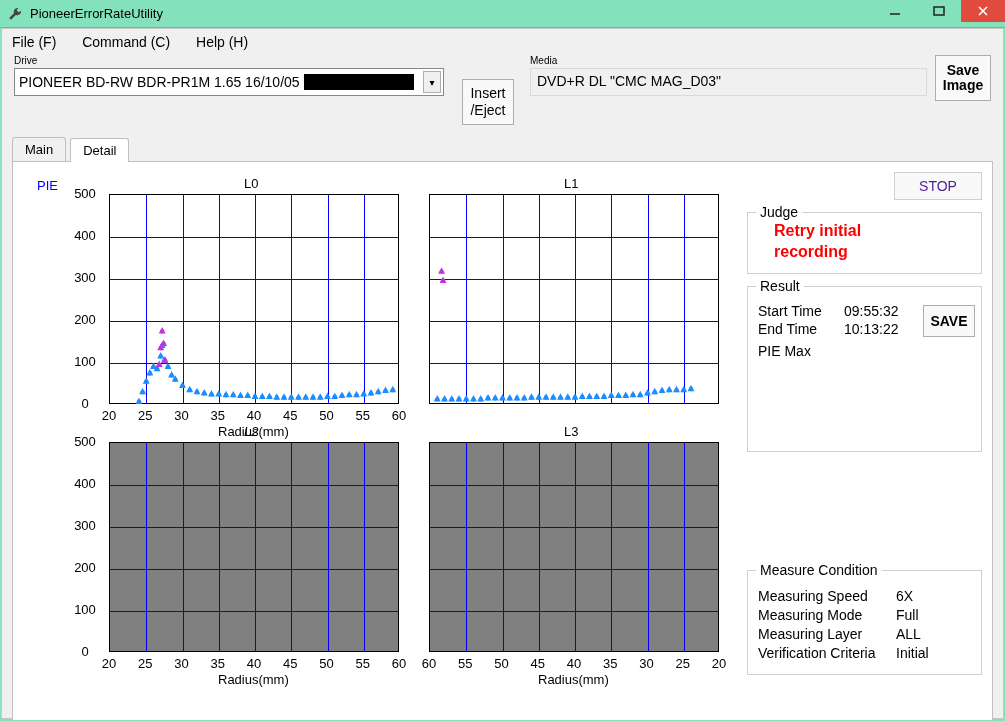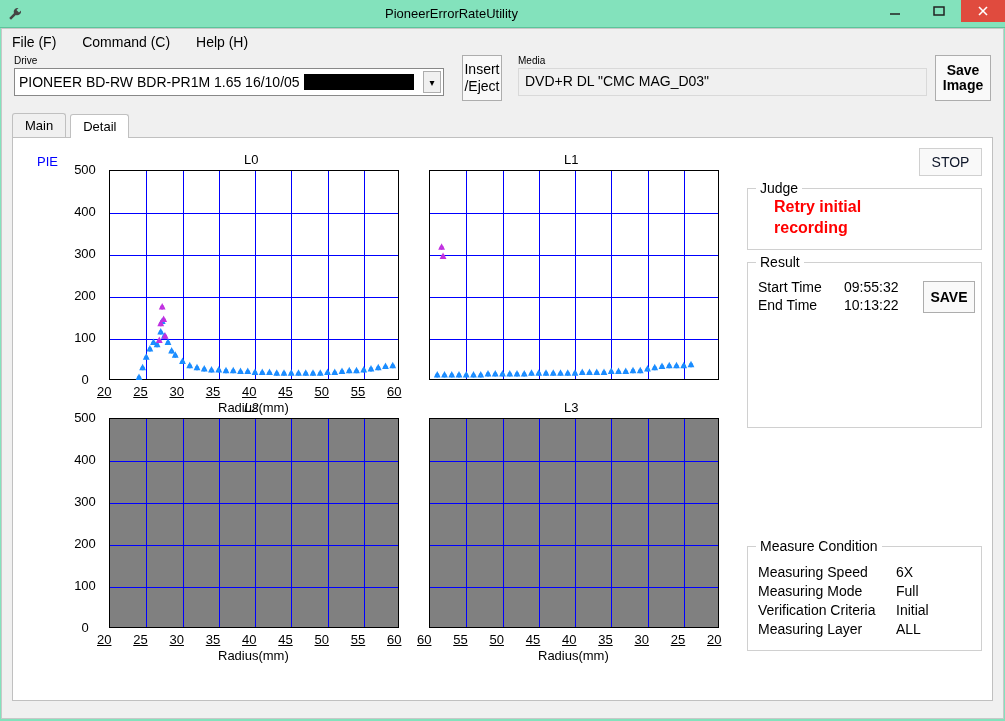--- a/index.html
+++ b/index.html
@@ -1,64 +1,64 @@
 <!DOCTYPE html>
 <html><head>
 <meta charset="utf-8">
 <style>
   * { box-sizing: border-box; }
   body { margin:0; font-family: Arial, sans-serif; font-size:13px; color:#000; background:#83e2bc; overflow:hidden;}
   .titlebar { height:28px; background:#83e2bc; display:flex; align-items:center; position:relative; border-bottom:1px solid #5bc49a;}
   .titlebar .wrench { width:18px; height:18px; margin:0 6px; display:flex; align-items:center; justify-content:center;}
-  .titlebar .title { flex:1; text-align:center; font-size:13px;}
+  .titlebar .title { flex:1; font-size:13px;}
   .winbtns { display:flex; height:100%;}
   .winbtn { width:44px; height:22px; margin-top:0; display:flex; align-items:center; justify-content:center; font-size:14px; }
   .winbtn.min, .winbtn.max { background:#83e2bc; }
   .winbtn.close { background:#e04b3e; color:#fff; font-weight:bold; font-size:15px;}
   .app { background:#f0f0f0; margin:0 1px 1px 1px; height:691px; border:1px solid #c8c8c8;}
   .menubar { padding:5px 10px; font-size:14px; }
   .menubar span { margin-right:22px; cursor:default;}
   .topsec { display:flex; padding:0 12px 4px 12px; align-items:flex-start;}
   .drivecol { width:442px; }
   .fieldlabel { font-size:10px; margin-bottom:2px;}
   .driveselect { width:430px; height:28px; border:1px solid #888; background:#fff; display:flex; align-items:center; padding:0 4px; position:relative;}
   .driveselect .txt { flex:0 0 auto; font-size:14px; }
   .driveselect .blackbar { width:110px; height:16px; background:#000; margin-left:4px;}
   .driveselect .dd { position:absolute; right:2px; top:2px; width:18px; height:22px; background:#f0f0f0; border:1px solid #adadad; display:flex; align-items:center; justify-content:center; font-size:10px;}
   .btn { background:#f9f9f9; border:1px solid #adadad; font-size:14px; cursor:default; display:flex; align-items:center; justify-content:center; text-align:center;}
-  .ie-btn { width:40px; height:46px; margin-left:6px; line-height:1.2;}
+  .ie-btn { width:52px; height:46px; margin-left:6px; line-height:1.2;margin-top:24px;}
   .media { flex:1; margin-left:16px;}
   .mediabox { border:1px solid #d9d9d9; height:28px; padding:4px 6px; font-size:14px;}
   .saveimg-btn { width:56px; height:46px; margin-left:8px; font-weight:bold; line-height:1.1;}
   .tabs { margin:8px 10px 0 10px; border-bottom:1px solid #c0c0c0; display:flex;}
   .tab { padding:4px 12px; border:1px solid #c0c0c0; border-bottom:none; margin-right:4px; background:#f0f0f0; border-top-left-radius:3px; border-top-right-radius:3px; font-size:13px;}
   .tab.active { background:#fff; position:relative; top:1px;}
   .content { border:1px solid #c0c0c0; border-top:none; margin:0 10px 10px 10px; background:#fff; height:563px; display:flex; padding:10px 4px 6px 4px;}
   .charts { flex:0 0 724px; position:relative;}
   .sidebar { flex:1; padding:0 6px;}
-  .stopbtn { width:63px; height:28px; margin-left:auto; color:#0f172a; border-color:#d0d0d0; display:flex;}
+  .stopbtn { width:88px; height:28px; margin-left:auto; color:#4c1d95; border-color:#d0d0d0; display:flex;}
   .grpbox { border:1px solid #d0d0d0; margin-top:12px; padding:26px 8px 10px 10px; position:relative;}
   .grpbox .grplabel { position:absolute; top:-9px; left:8px; background:#fff; padding:0 4px; font-size:14px;}
   .judge { color:#ff0000; font-weight:bold; font-size:16px; padding:0 16px; line-height:1.3;}
   .resrow { display:flex; font-size:14px; margin:2px 0;}
   .resrow .lbl { width:86px;}
   .savebtn { position:absolute; right:6px; top:18px; width:52px; height:32px; font-weight:bold;}
   .pie-sub { font-size:14px; margin-top:6px;}
   .pie-line { font-size:14px; margin:3px 0 3px 4px;}
   .mcrow { display:flex; font-size:14px; margin:3px 0;}
   .mcrow .lbl { width:138px;}
   
   .pielabel { position:absolute; left:20px; top:6px; color:#0000ff; font-size:13px;}
   .chartcell { position:absolute; border:1px solid #000; background:#fff;}
   .chartcell.disabled { background:#808080;}
   .gridv { position:absolute; width:0; border-left:1px solid #0000ff; top:0; bottom:0;}
   .gridh { position:absolute; height:0; border-top:1px solid #0000ff; left:0; right:0;}
   .ctitle { position:absolute; font-size:13px; }
   .ytick { position:absolute; font-size:13px; text-align:center; width:36px; }
-  .xtick { position:absolute; font-size:13px; text-align:left; width:24px;text-decoration:underline;}
+  .xtick { position:absolute; font-size:13px; text-align:center; width:24px;}
   .xlabel { position:absolute; font-size:13px;}
   svg.data { position:absolute; left:0; top:0;}
 </style>
 </head>
 <body>
 
 <div class="titlebar">
   <div class="wrench">
     <svg width="14" height="14" viewBox="0 0 14 14">
         <path fill="#444" d="M13 3.5a4 4 0 0 1-5.2 4.6L3 12.8 1.2 11l4.7-4.8A4 4 0 0 1 10.5 1l-2 2 2.5 2.5 2-2z"></path>
@@ -493,38 +493,39 @@
         <div class="grplabel">Result</div>
         <div class="btn savebtn">SAVE</div>
         <div class="resrow">
             <span class="lbl">Start Time</span>
             <span>09:55:32</span>
           </div>
         <div class="resrow">
             <span class="lbl">End Time</span>
             <span>10:13:22</span>
           </div>
+        <div class="pie-sub">PIE Max</div>
       </div>
 
       <div class="grpbox" style="margin-top:118px; padding-top:14px;">
         <div class="grplabel">Measure Condition</div>
         <div id="mc-rows">
             <div class="mcrow">
               <span class="lbl">Measuring Speed</span>
               <span>6X</span>
             </div>
             <div class="mcrow">
               <span class="lbl">Measuring Mode</span>
               <span>Full</span>
             </div>
             <div class="mcrow">
+              <span class="lbl">Measuring Layer</span>
+              <span>ALL</span>
+            </div>
+            <div class="mcrow">
               <span class="lbl">Verification Criteria</span>
               <span>Initial</span>
-            </div>
-            <div class="mcrow">
-              <span class="lbl">Measuring Layer</span>
-              <span>ALL</span>
             </div>
           </div>
       </div>
     </div>
   </div>
 </div>
 
 </body></html>

